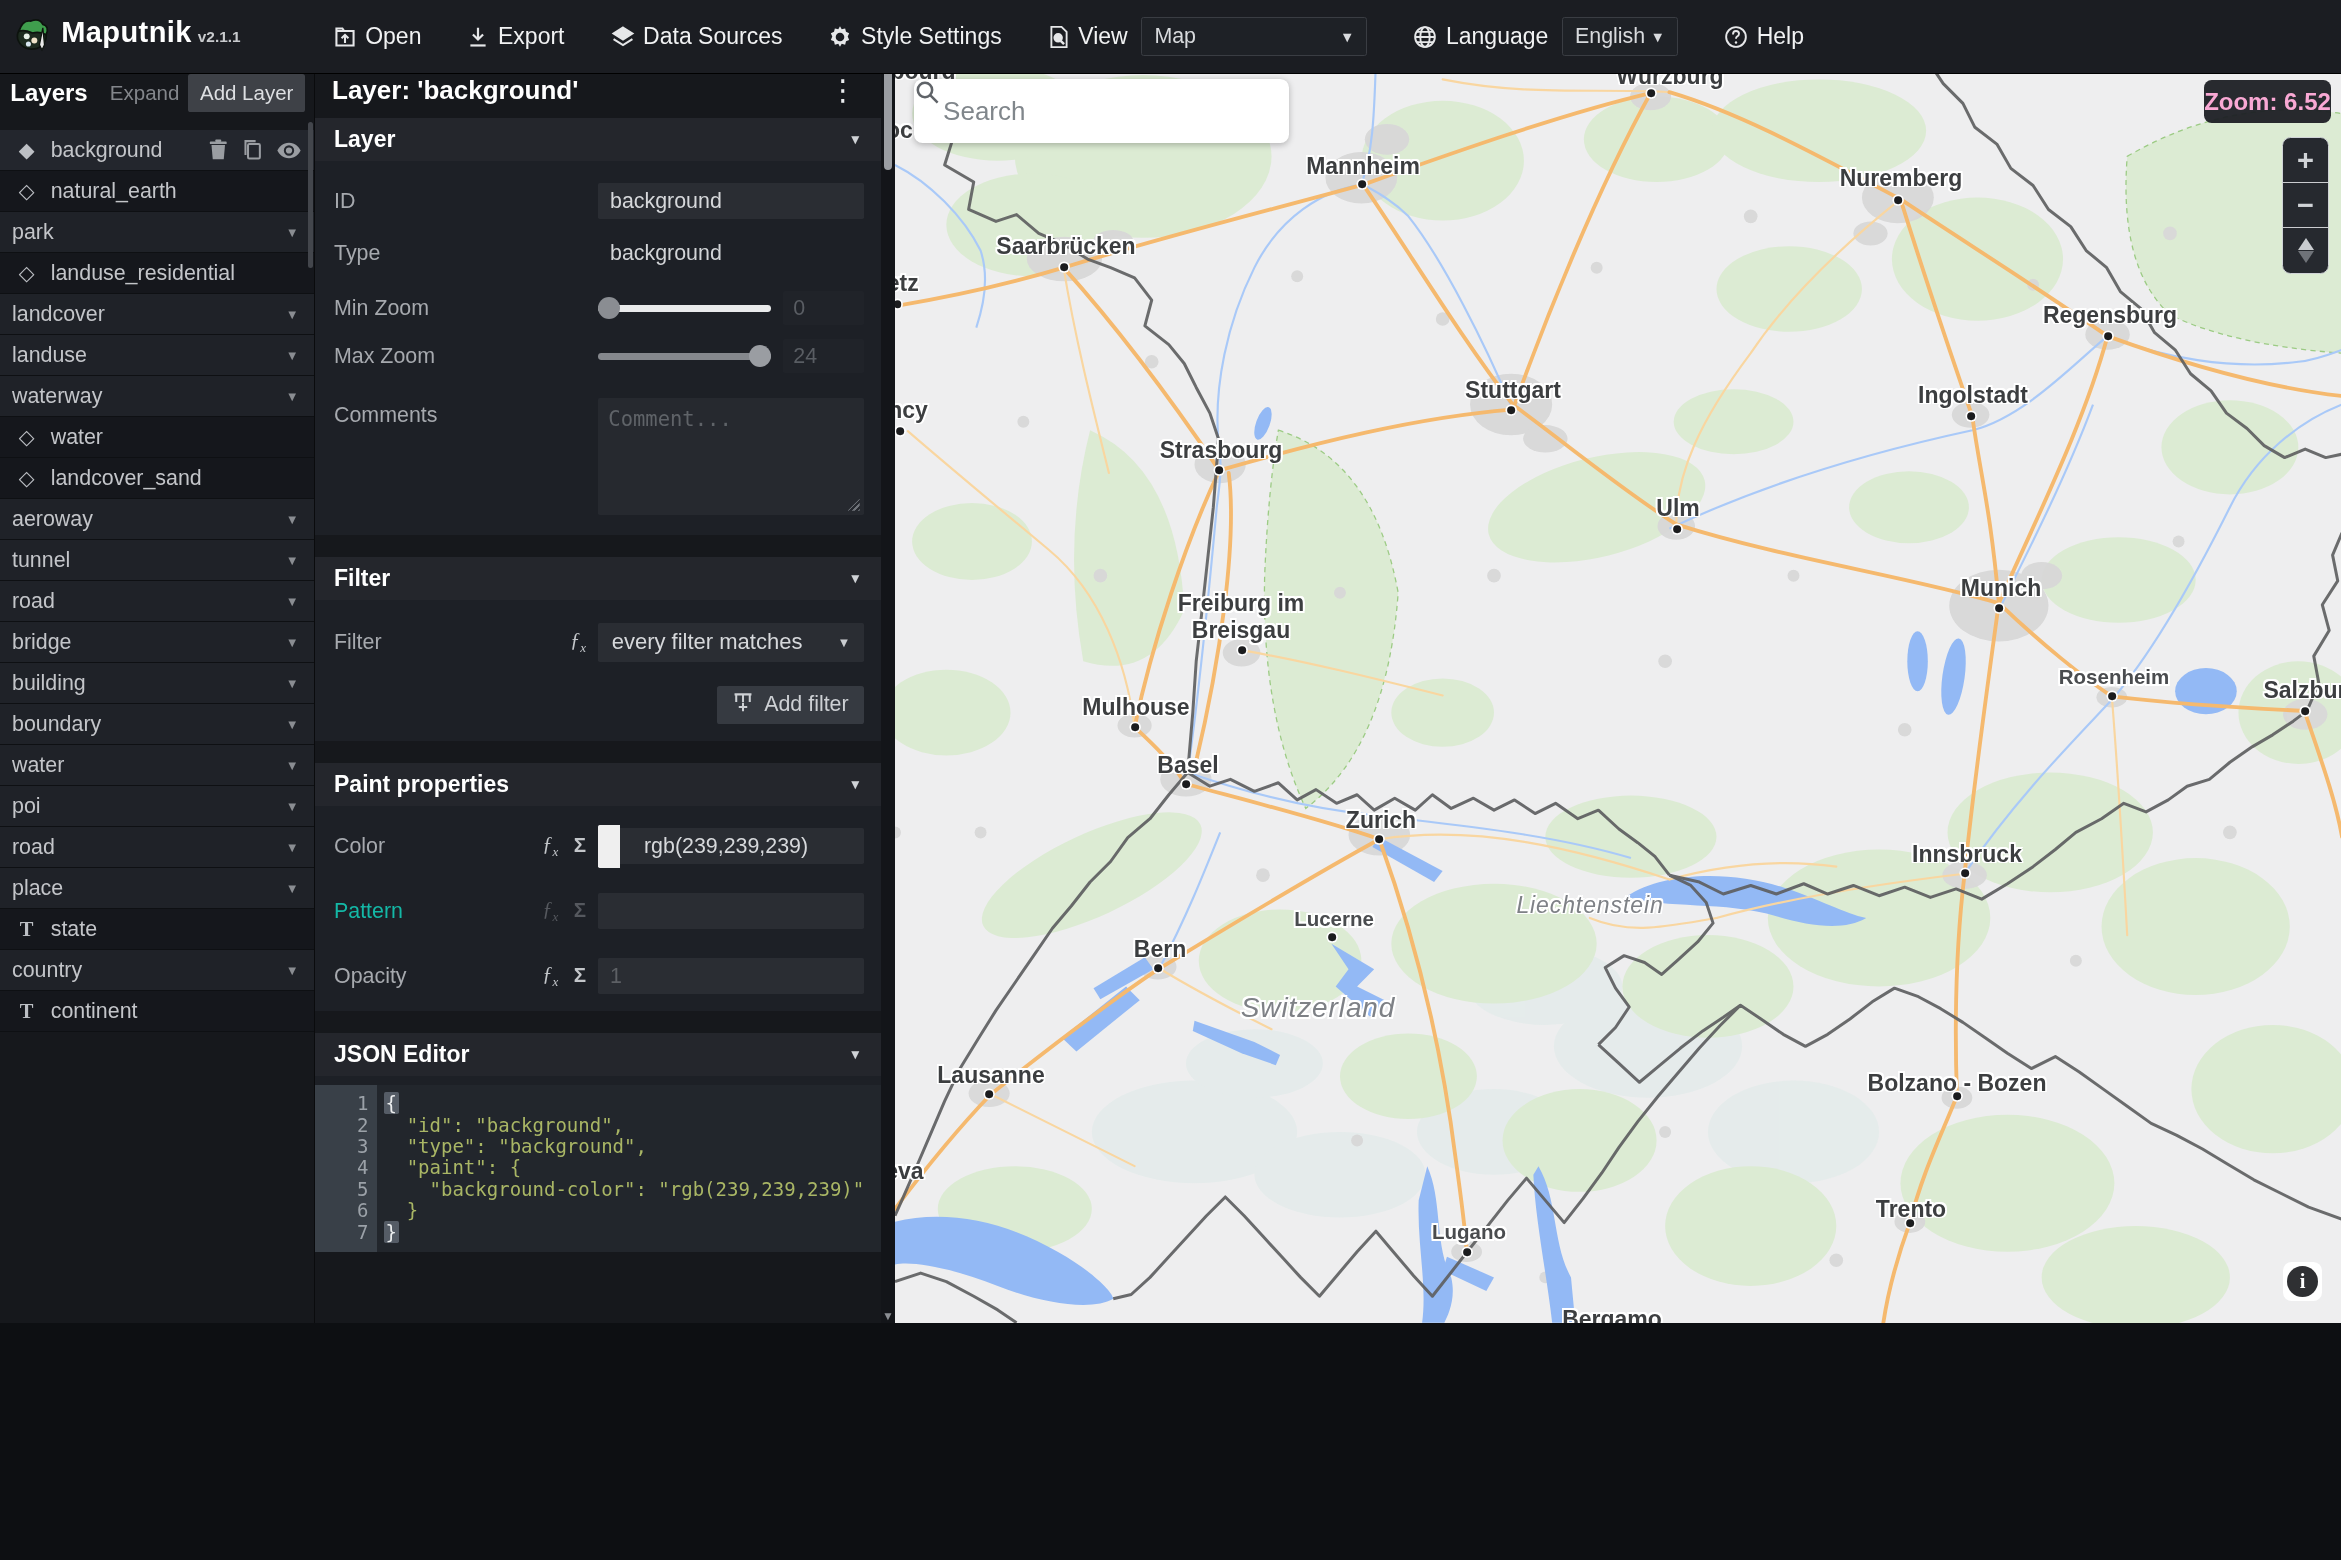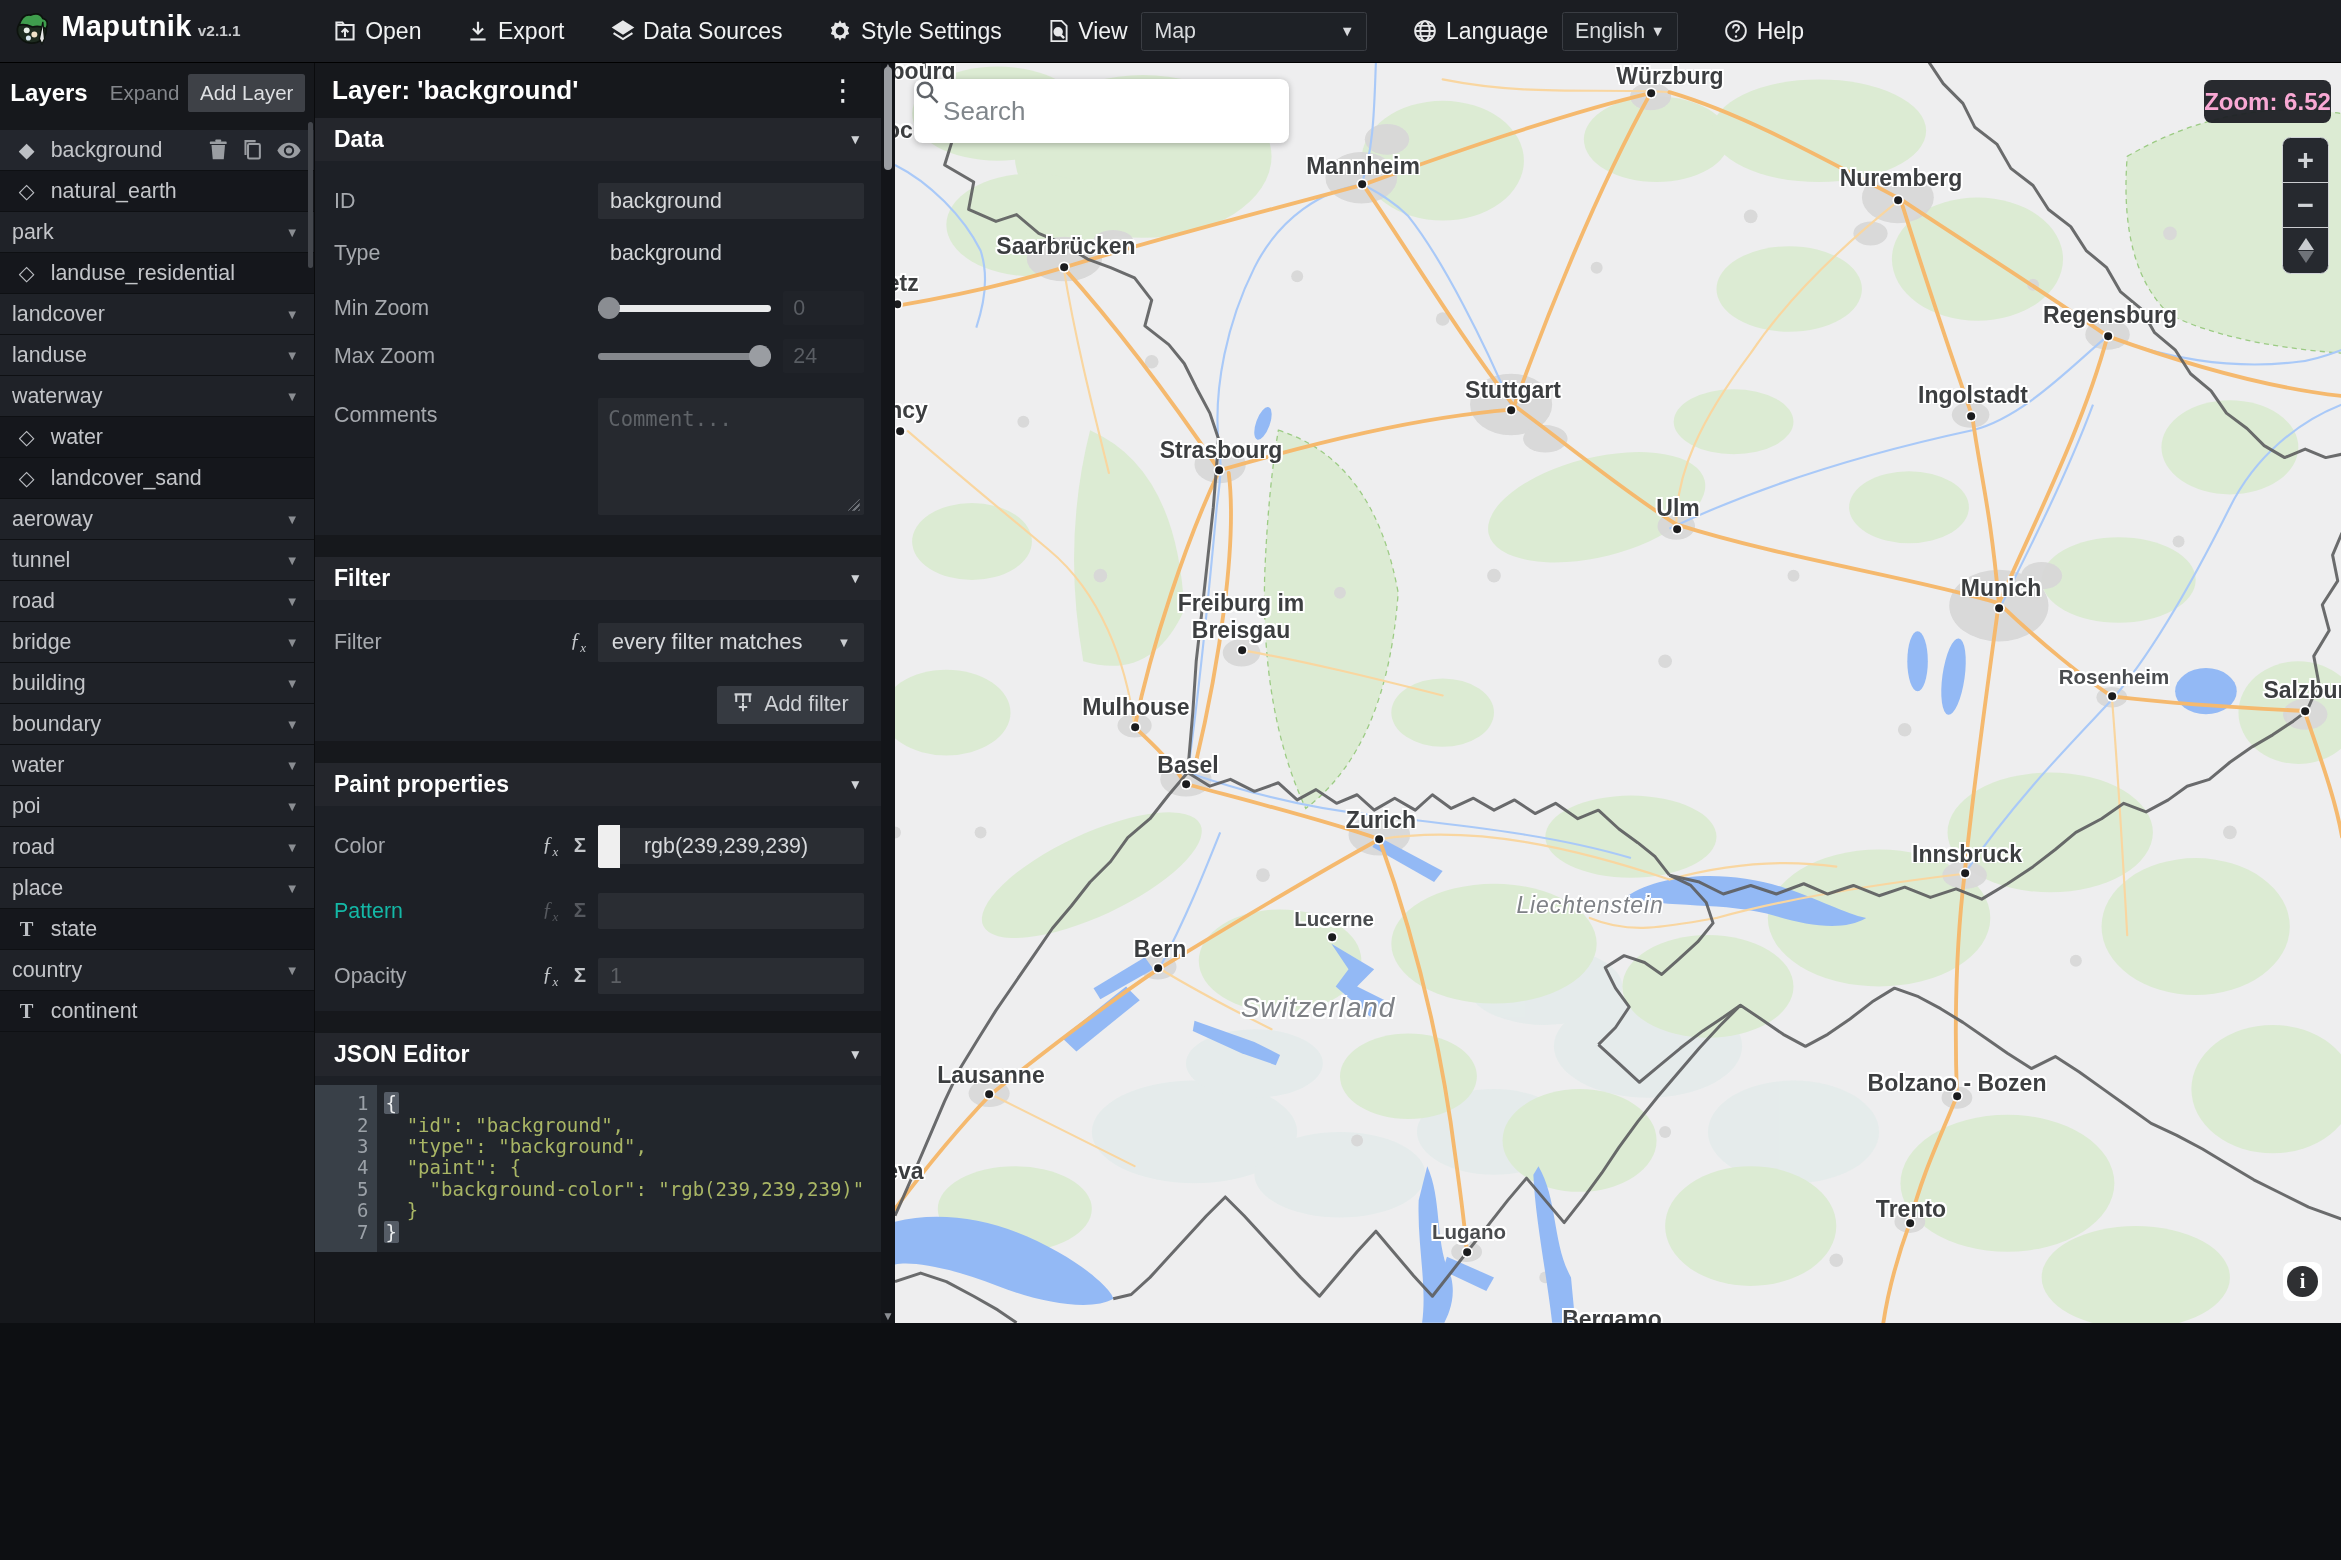--- a/index.html
+++ b/index.html
@@ -1,21 +1,21 @@
 <!DOCTYPE html>
 <html style="font-size:13.7px"><head>
 <meta charset="utf-8">
 <style>
   * { box-sizing: border-box; margin:0; padding:0; }
   html,body { background:#0d0f12; }
   body { font-family:"Liberation Sans", sans-serif; }
   .app { position:relative; width:2342px; height:1560px; overflow:hidden; background:#0d0f12; }
 
   
-  .topbar { position:absolute; left:0; top:0; width:2342px; height:63px; background:#1b1d22;
+  .topbar { position:absolute; left:0; top:0; width:2342px; height:74px; background:#1b1d22;
             display:flex; align-items:center; border-bottom:0.9px solid #000; z-index:50; }
   .brand { display:flex; align-items:baseline; margin-left:13.7px; }
   .brand .logo { align-self:center; margin-right:8.6px; }
   .brand-name { color:#fff; font-size:29px; font-weight:bold; letter-spacing:0.4px; }
   .brand-ver { color:#c8cacd; font-size:15.4px; font-weight:bold; margin-left:6px; }
   .menu { display:flex; align-items:center; margin-left:92px; }
   .menu-item { display:flex; align-items:center; margin-right:46px; cursor:pointer; }
   .menu-item .mi-icon { margin-right:8.6px; display:flex; }
   .menu-item .mi-label { color:#f1f2f3; font-size:23px; }
   .tb-select { display:flex; align-items:center; justify-content:space-between; width:226px; height:39px;
@@ -366,21 +366,21 @@
     <div class="lp-scroll"></div>
   </aside>
 
   <section class="editor-panel">
     <div class="ep-head">
       <span class="ep-title">Layer: 'background'</span>
       <span class="kebab">⋮</span>
     </div>
 
     <div class="sec-head">
-      <span class="sec-title">Data</span>
+      <span class="sec-title">Layer</span>
       <span class="sec-car">▼</span>
     </div>
     <div class="sec-body">
       <div class="frow">
         <span class="flabel">ID</span>
         <span class="ficons"></span>
         <span class="fctrl">
             <input class="tinput" value="background" style="">
           </span>
       </div>

